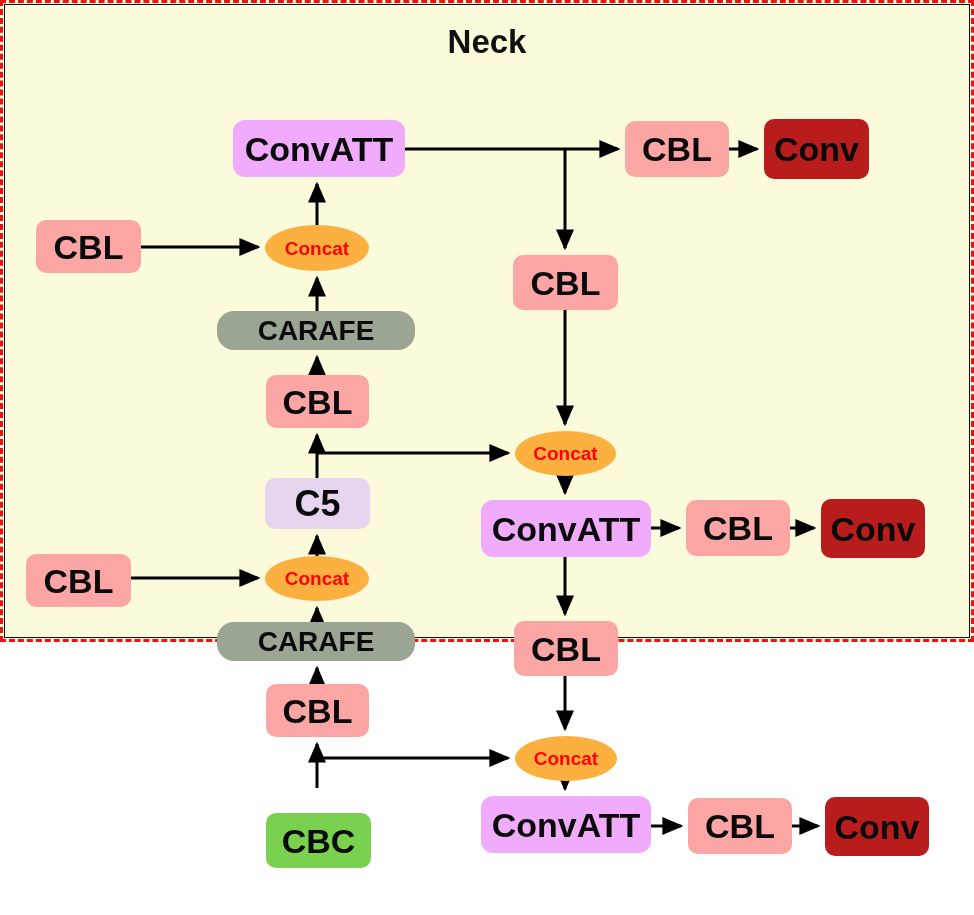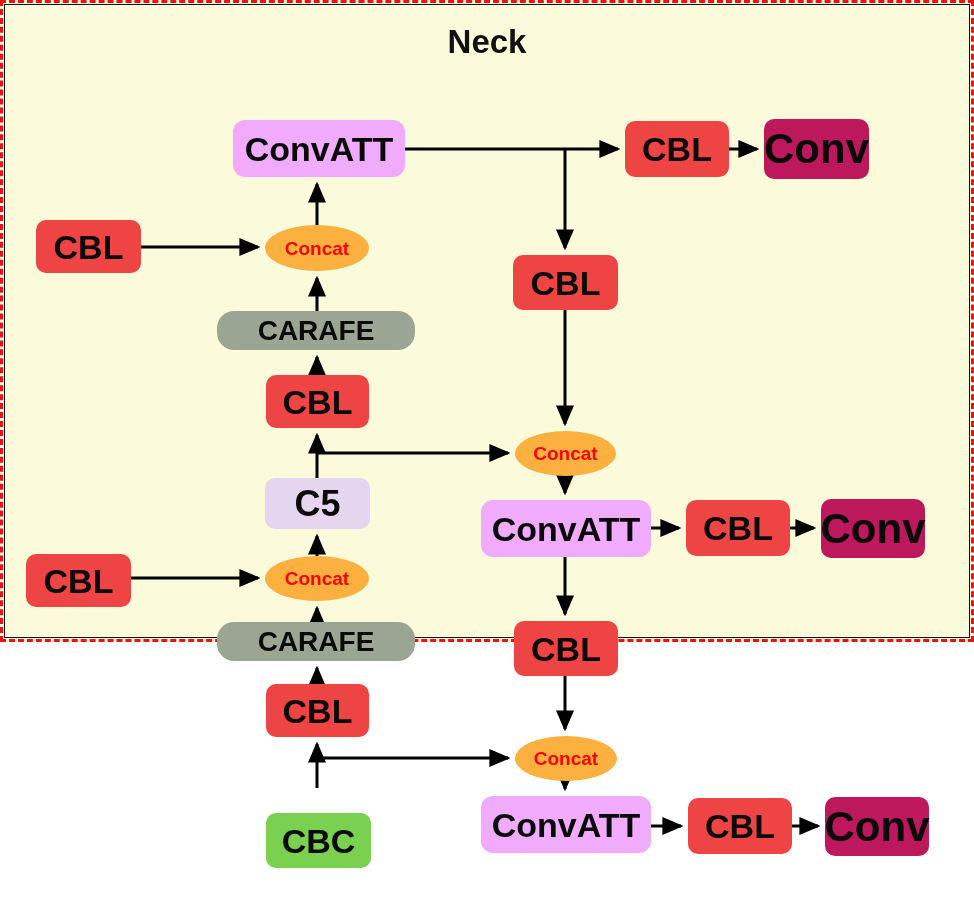--- a/index.html
+++ b/index.html
@@ -32,22 +32,22 @@
     position:absolute;
     display:flex;align-items:center;justify-content:center;
     box-sizing:border-box;
     font-weight:bold;
     color:#0a0a0a;
     text-align:center;
     line-height:1;
     white-space:nowrap;
   }
   .box{border-radius:10px;}
-  .n-cbl{background:#ef4444;font-size:34px;}
-  .n-conv{background:#be185d;font-size:42px;text-align:right;}
+  .n-cbl{background:#fca5a5;font-size:34px;}
+  .n-conv{background:#b91c1c;font-size:34px;text-align:right;}
   .n-convatt{background:#f0abfc;font-size:34px;border-radius:12px;}
   .n-c5{background:#e6d5ee;font-size:36px;}
   .n-carafe{background:#9aa693;font-size:28px;border-radius:17px;}
   .n-cbc{background:#79d14f;font-size:34px;}
   .n-concat{
     background:#fbb040;
     border-radius:50%;
     color:#ff0000;
     font-size:19px;
     font-weight:bold;

